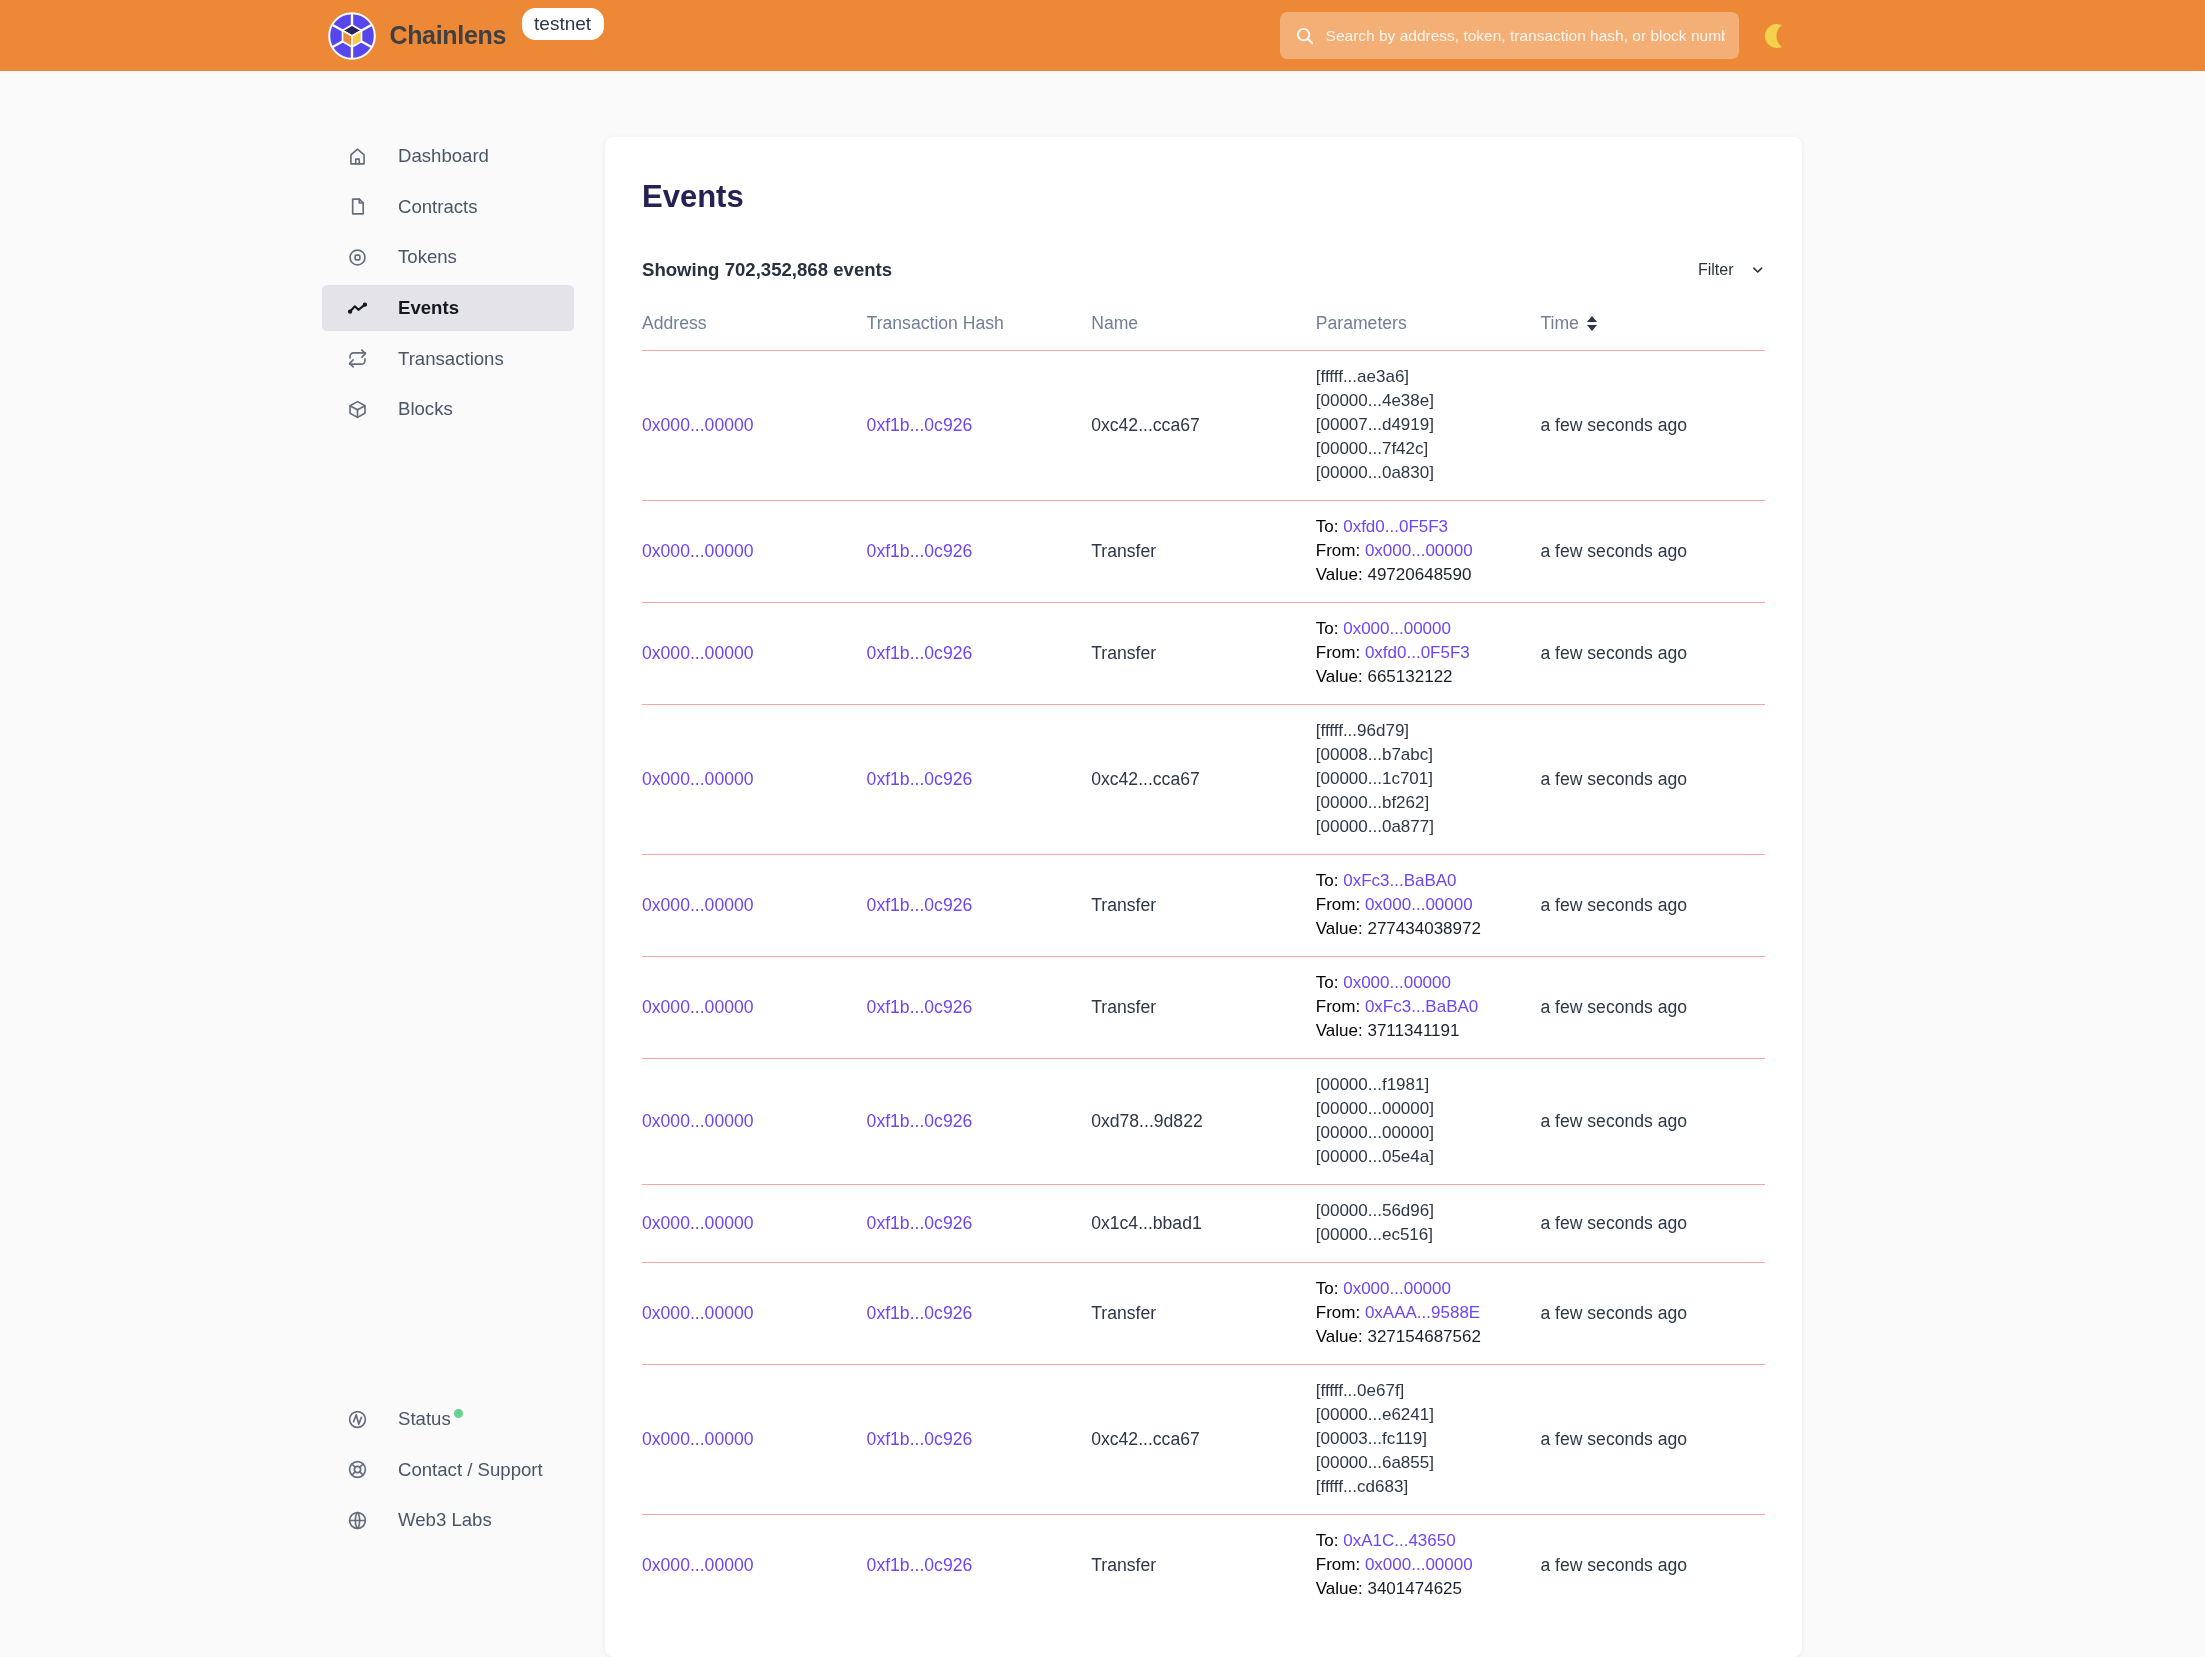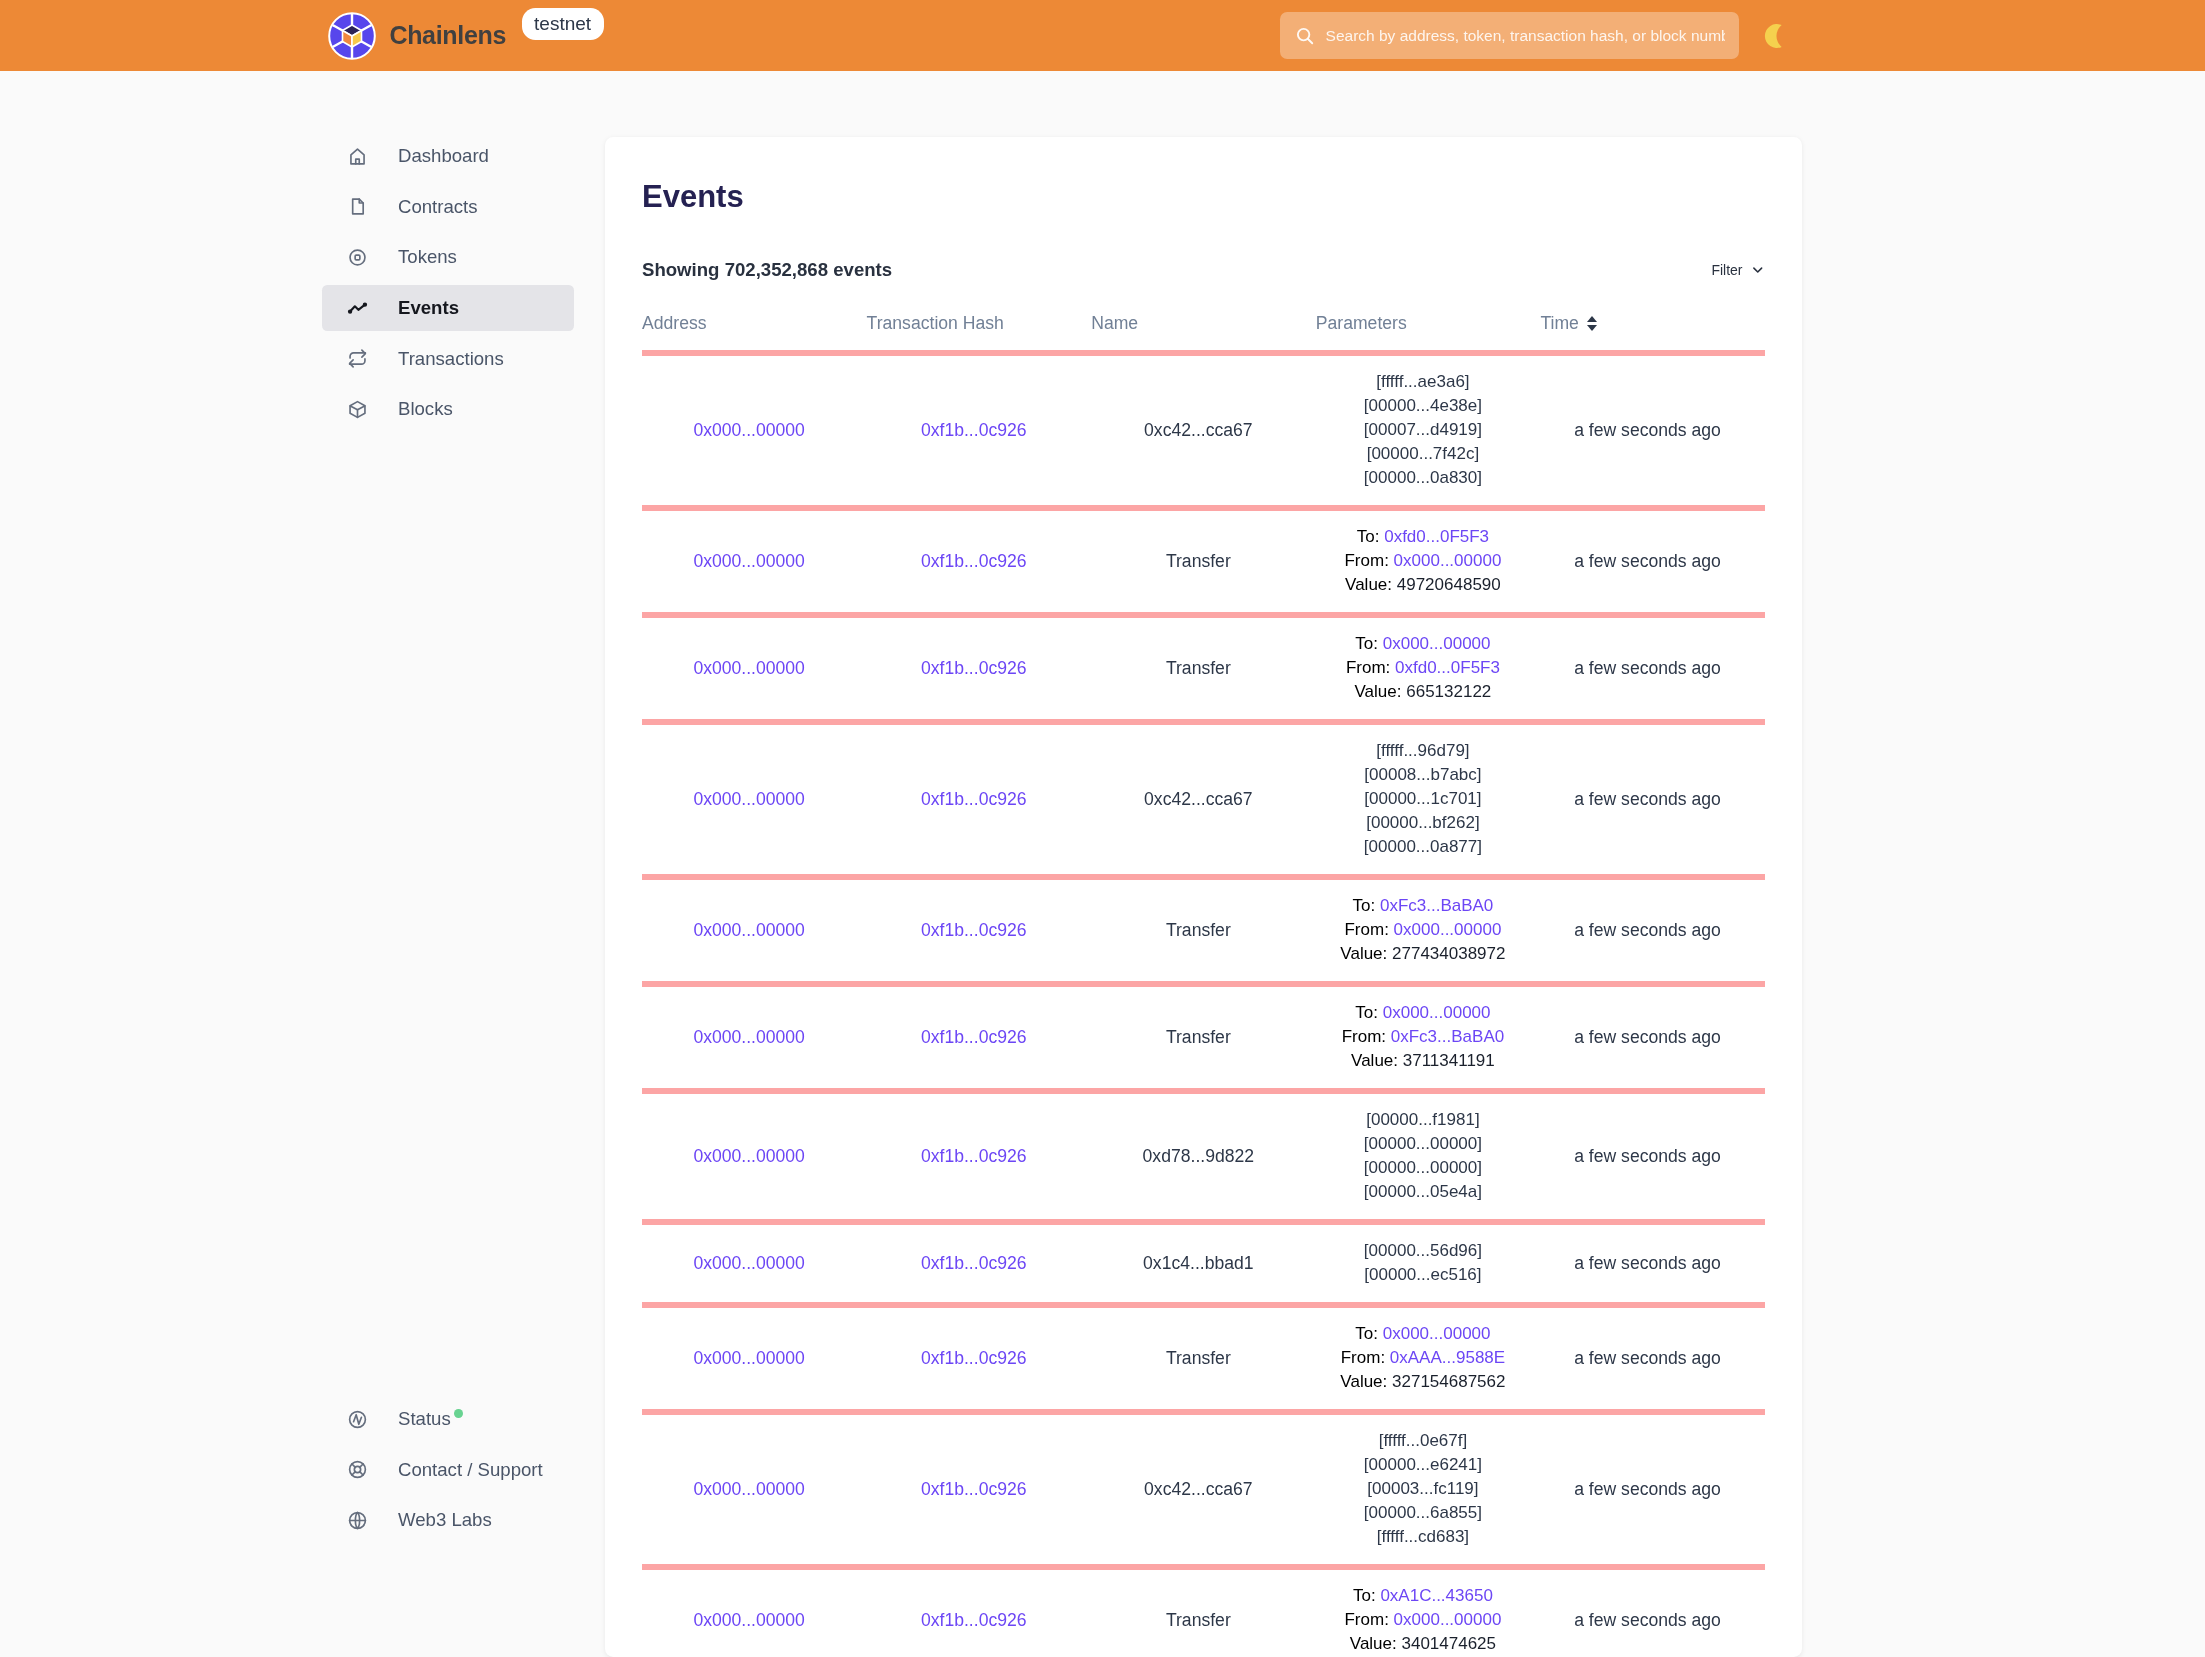--- a/index.html
+++ b/index.html
@@ -39,32 +39,32 @@
   .green-dot { display:inline-block; width:8.8px; height:8.8px; border-radius:50%;
                background:#68D391; margin-left:3.1px; vertical-align:super; }
 
   
   .card { position:absolute; left:605px; top:137px; width:1197px; height:1520px;
           background:#FFFFFF; border-radius:8.3px; box-shadow:0 1.6px 5.2px rgba(0,0,0,0.07);
           padding:42px 37px 0; overflow:hidden; }
   .page-title { font-size:31px; font-weight:bold; color:#252152; }
   .meta-row { margin-top:44px; display:flex; justify-content:space-between; align-items:center; }
   .showing { font-size:18.6px; font-weight:600; color:#29313F; }
-  .filter-btn { display:flex; align-items:center; gap:7px; font-size:14px; font-weight:500;
+  .filter-btn { display:flex; align-items:center; gap:16px; font-size:16px; font-weight:500;
                 color:#29313F; cursor:pointer; }
 
   table { width:100%; border-collapse:collapse; margin-top:32px; table-layout:fixed; }
   col { width:20%; }
   th { text-align:left; font-weight:400; font-size:17.6px; color:#718096; padding:0 0 15.5px 0; }
   .th-flex { display:flex; align-items:center; gap:8.3px; }
   .sort { display:inline-flex; flex-direction:column; gap:2.6px; cursor:pointer; }
   .sort .up   { width:0; height:0; border-left:5.7px solid transparent; border-right:5.7px solid transparent; border-bottom:6.7px solid #2D3748; }
   .sort .down { width:0; height:0; border-left:5.7px solid transparent; border-right:5.7px solid transparent; border-top:6.7px solid #2D3748; }
 
-  td { border-top:6px solid #fca5a5; padding:14.5px 10.3px 14.5px 0; font-size:17.6px; vertical-align:middle;text-align:center; }
+  td { border-top:1px solid #fca5a5; padding:14.5px 10.3px 14.5px 0; font-size:17.6px; vertical-align:middle; }
   .link { color:#6C46F5; text-decoration:none; cursor:pointer;margin-top:12px; }
   .ev-name, .time { color:#2D3748; }
   .params { font-size:17px; }
   .params > div { line-height:24px; }
   .p-label { color:#000000; }
   .p-value { color:#1A202C; }
 </style>
 </head>
 <body>
 

